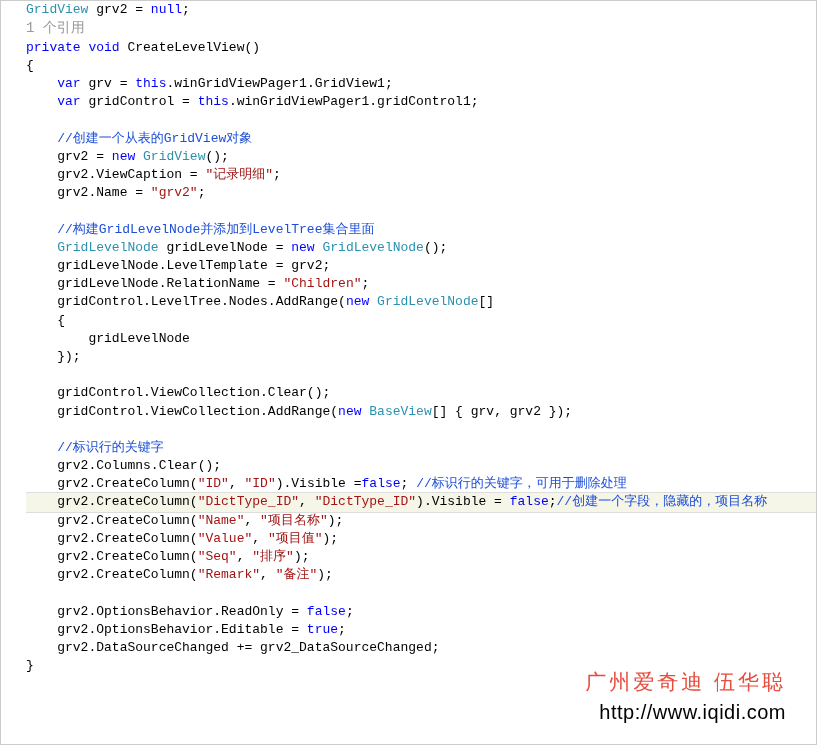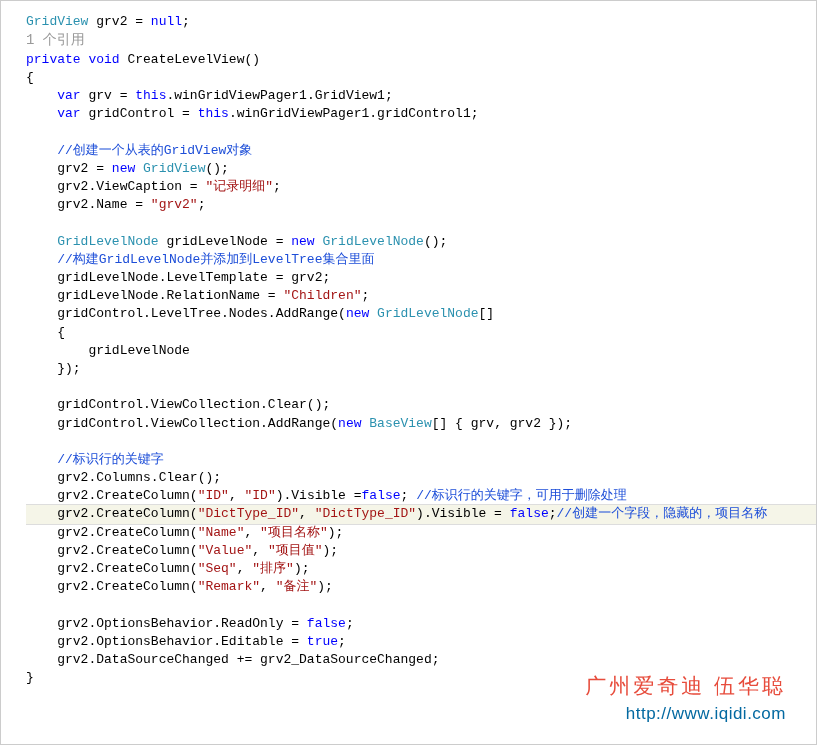--- a/index.html
+++ b/index.html
@@ -11,21 +11,21 @@
     line-height: 1.4;
     color: #000;
     width: 817px;
     height: 745px;
     overflow: hidden;
     border: 1px solid #ccc;
     box-sizing: border-box;
     position: relative;
   }
   .code-area {
-    padding: 12px 0 5px 25px;
+    padding: 0 0 5px 25px;
     white-space: pre;
     position: relative;
   }
   .line { display: block; }
   .kw { color: #0000ff; } 
   .type { color: #2b91af; } 
   .str { color: #a31515; } 
   .cmt { color: #1d4ed8; } 
   .ref-note { color: #999999; font-size: 14px; }
   .highlight-line {
@@ -42,42 +42,42 @@
     pointer-events: none;
   }
   .watermark .wm-line1 {
     color: #e74c3c;
     font-size: 21px;
     letter-spacing: 3px;
     font-weight: normal;
     margin-bottom: 2px;
   }
   .watermark .wm-line2 {
-    color: #0369a1;
-    font-size: 17px;
+    color: #000000;
+    font-size: 20px;
     letter-spacing: 0.5px;
   }
 </style>
 </head>
 <body>
 
 <div class="code-area" id="code-area"><span class="line"><span class="type">GridView</span><span> grv2 = </span><span class="kw">null</span><span>;</span>
 </span><span class="line ref-note"><span>1 个引用</span>
 </span><span class="line"><span class="kw">private</span><span> </span><span class="kw">void</span><span> CreateLevelView()</span>
 </span><span class="line"><span>{</span>
 </span><span class="line">    <span class="kw">var</span><span> grv = </span><span class="kw">this</span><span>.winGridViewPager1.GridView1;</span>
 </span><span class="line">    <span class="kw">var</span><span> gridControl = </span><span class="kw">this</span><span>.winGridViewPager1.gridControl1;</span>
 </span><span class="line">    
 </span><span class="line">    <span class="cmt">//创建一个从表的GridView对象</span>
 </span><span class="line">    <span>grv2 = </span><span class="kw">new</span><span> </span><span class="type">GridView</span><span>();</span>
 </span><span class="line">    <span>grv2.ViewCaption = </span><span class="str">"记录明细"</span><span>;</span>
 </span><span class="line">    <span>grv2.Name = </span><span class="str">"grv2"</span><span>;</span>
 </span><span class="line">    
+</span><span class="line">    <span class="cmt">//构建GridLevelNode并添加到LevelTree集合里面</span>
 </span><span class="line">    <span class="type">GridLevelNode</span><span> gridLevelNode = </span><span class="kw">new</span><span> </span><span class="type">GridLevelNode</span><span>();</span>
-</span><span class="line">    <span class="cmt">//构建GridLevelNode并添加到LevelTree集合里面</span>
 </span><span class="line">    <span>gridLevelNode.LevelTemplate = grv2;</span>
 </span><span class="line">    <span>gridLevelNode.RelationName = </span><span class="str">"Children"</span><span>;</span>
 </span><span class="line">    <span>gridControl.LevelTree.Nodes.AddRange(</span><span class="kw">new</span><span> </span><span class="type">GridLevelNode</span><span>[]</span>
 </span><span class="line">    <span>{</span>
 </span><span class="line">        <span>gridLevelNode</span>
 </span><span class="line">    <span>});</span>
 </span><span class="line">    
 </span><span class="line">    <span>gridControl.ViewCollection.Clear();</span>
 </span><span class="line">    <span>gridControl.ViewCollection.AddRange(</span><span class="kw">new</span><span> </span><span class="type">BaseView</span><span>[] { grv, grv2 });</span>
 </span><span class="line">    

